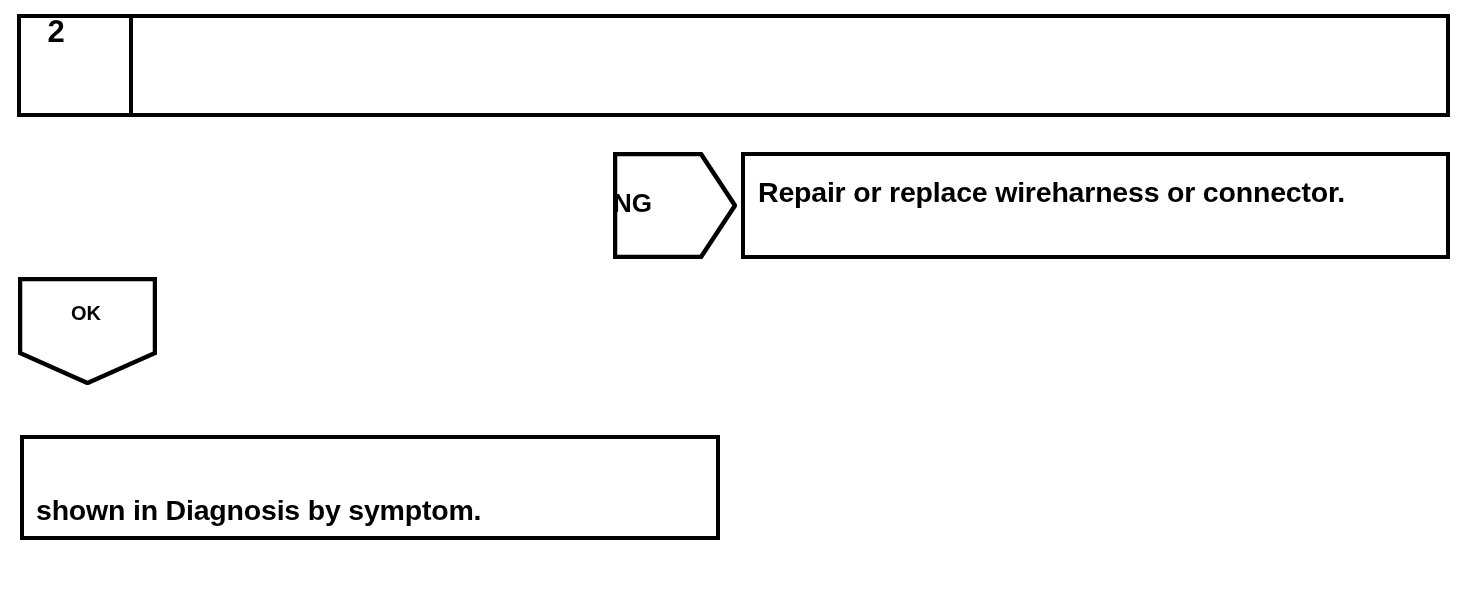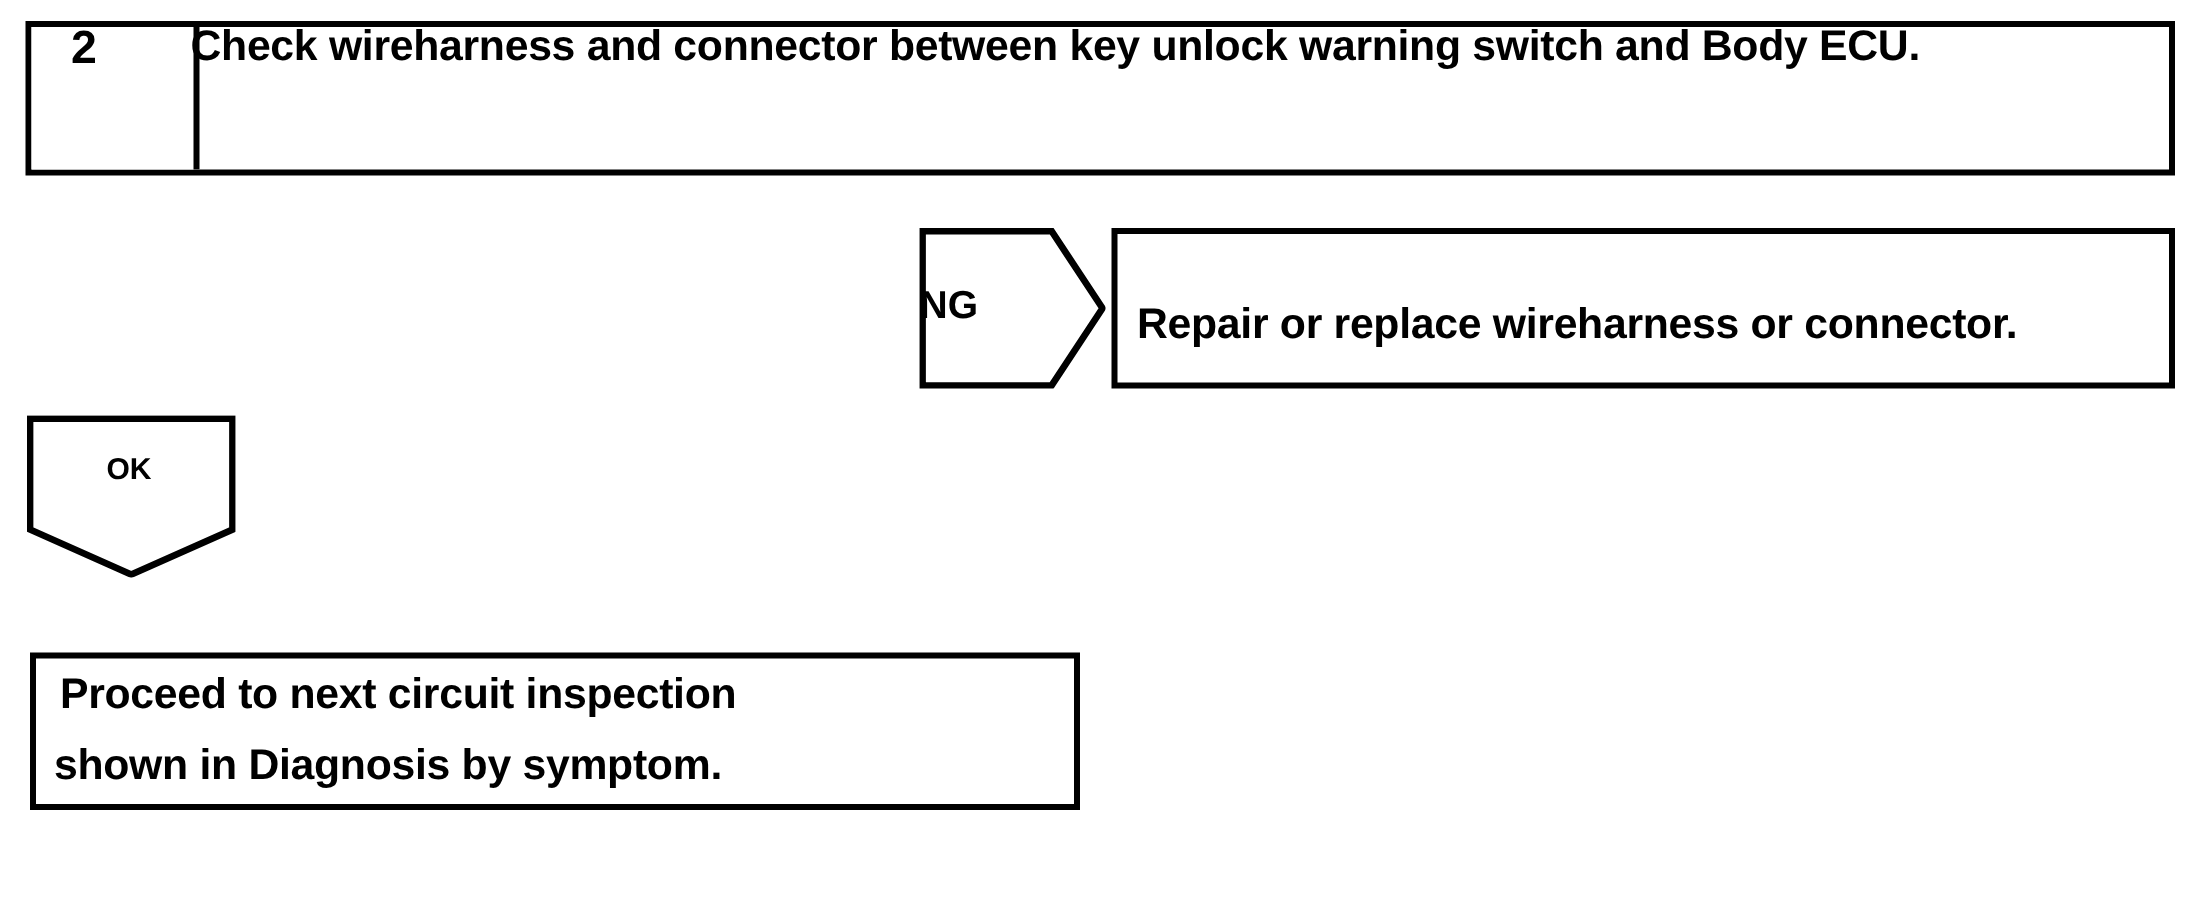--- a/index.html
+++ b/index.html
@@ -89,21 +89,21 @@
     top: 152px;
     width: 709px;
     height: 107px;
     box-sizing: border-box;
     border: 4px solid #000000;
     background: #ffffff;
   }
   .repair-text {
     position: absolute;
     left: 758px;
-    top: 200px;
+    top: 176px;
     width: 680px;
     font-size: 28.5px;
     font-weight: bold;
     letter-spacing: -0.2px;
     line-height: 33px;
   }
 
   
   .ok-pentagon {
     position: absolute;
@@ -162,36 +162,34 @@
 </style>
 </head>
 <body>
 
 <div id="page">
 
   <div class="step-row">
     <div class="step-number-cell"></div>
   </div>
   <div class="step-number">2</div>
-  <div class="step-text">Check wireharness and connector between key unlock warning switch and Body ECU.</div>
 
   <div class="ng-pentagon">
     <svg viewBox="0 0 124 107" xmlns="http://www.w3.org/2000/svg">
       <polygon points="2,2 88,2 122,53.5 88,105 2,105" fill="#ffffff" stroke="#000000" stroke-width="4.5" stroke-linejoin="miter"></polygon>
     </svg>
   </div>
   <div class="ng-label">NG</div>
 
   <div class="repair-box"></div>
   <div class="repair-text">Repair or replace wireharness or connector.</div>
 
   <div class="ok-pentagon">
     <svg viewBox="0 0 139 108" xmlns="http://www.w3.org/2000/svg">
       <polygon points="2,2 137,2 137,76 69.5,106 2,76" fill="#ffffff" stroke="#000000" stroke-width="4.5" stroke-linejoin="miter"></polygon>
     </svg>
   </div>
   <div class="ok-label">OK</div>
 
   <div class="final-box"></div>
-  <div class="final-line-1">Proceed to next circuit inspection</div>
   <div class="final-line-2">shown  in Diagnosis by symptom.</div>
 
 </div>
 
 </body></html>

